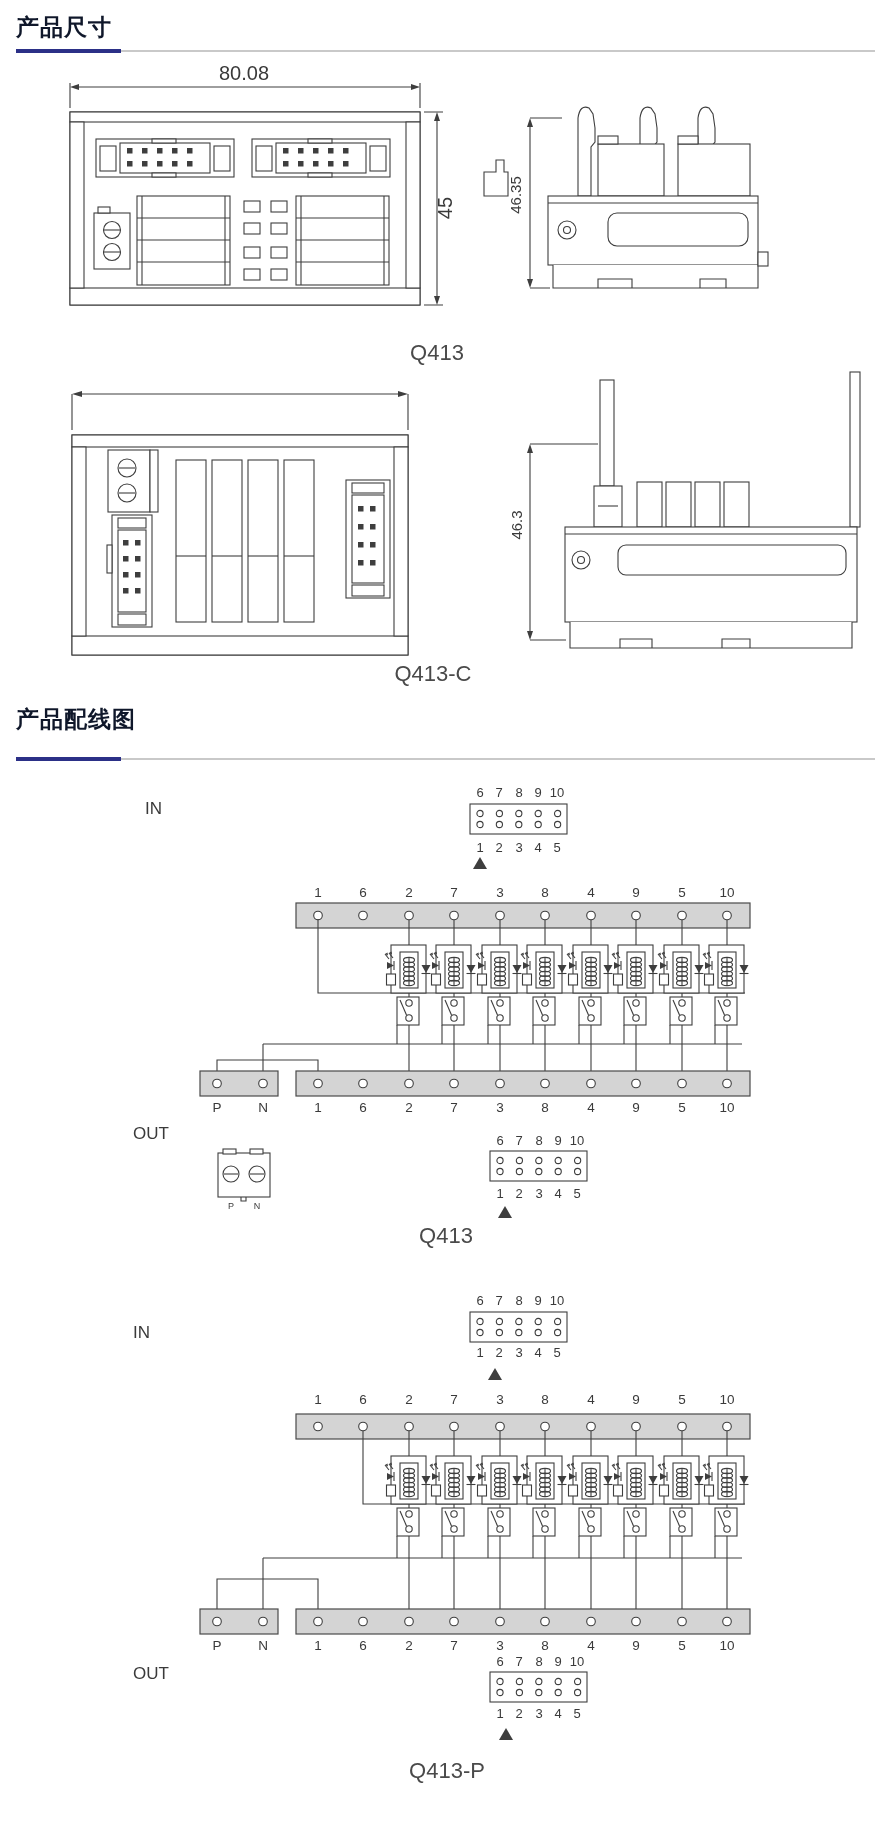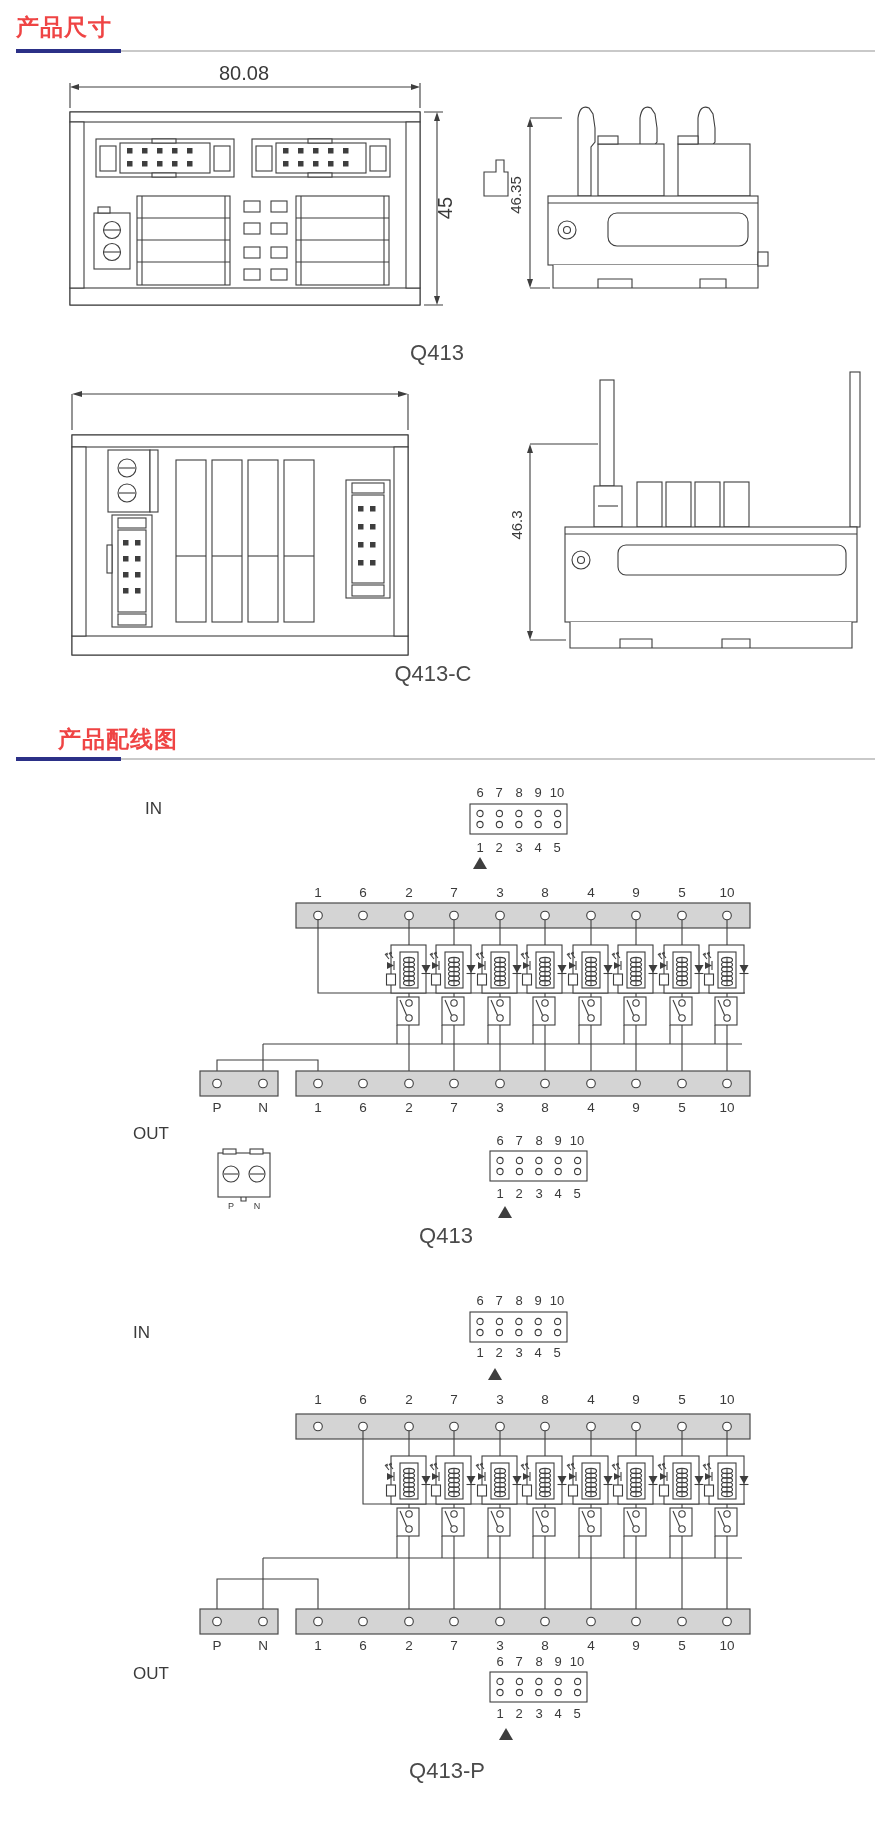--- a/index.html
+++ b/index.html
@@ -1,18 +1,18 @@
 <!DOCTYPE html>
 <html><head>
 <meta charset="utf-8">
 <style>
   html,body{margin:0;padding:0;background:#fff;}
   .page{position:relative;width:891px;height:1827px;background:#fff;overflow:hidden;
         font-family:"Liberation Sans",sans-serif;}
-  .sec-title{position:absolute;left:16px;font-size:23px;font-weight:bold;color:#ef4444;
+  .sec-title{position:absolute;left:16px;font-size:23px;font-weight:bold;color:#0f172a;
              letter-spacing:1px;}
   .rule{position:absolute;left:16px;width:859px;height:4px;}
   .rule .grayline{position:absolute;left:0;top:1px;width:100%;height:2px;background:#c9c9c9;}
   .rule .blueseg{position:absolute;left:0;top:0;width:105px;height:4px;background:#2b3087;}
   svg{position:absolute;left:0;}
   svg text{font-family:"Liberation Sans",sans-serif;fill:#3a3a3a;}
   .w{fill:none;stroke:#3e3e3e;stroke-width:1.1;}
   .box{fill:#ffffff;stroke:#3e3e3e;stroke-width:1.1;}
   .bar{fill:#d4d4d4;stroke:#4a4a4a;stroke-width:1.2;}
   .f{fill:#3e3e3e;stroke:none;}
@@ -212,21 +212,21 @@
       <path class="w" d="M620,648 V639 H652 V648 M722,648 V639 H750 V648"></path>
       <g>
         <path class="w" d="M530,444 H598 M530,640 H566 M530,451 V633"></path>
         <path class="f" d="M530,444 l-3,9 6,0 z M530,640 l-3,-9 6,0 z"></path>
         <text class="d16" x="522" y="525" transform="rotate(-90 522 525)">46.3</text>
       </g>
     </g>
     <text class="model" x="433" y="681">Q413-C</text>
   </svg>
 
-  <div class="sec-title" style="top:724px;margin-left:42px;">产品配线图</div>
+  <div class="sec-title" style="top:704px;">产品配线图</div>
   <div class="rule" style="top:757px;">
     <div class="grayline"></div>
     <div class="blueseg"></div>
   </div>
 
   <svg style="top:765px;" width="891" height="1062" viewBox="0 765 891 1062">
     <defs>
       <g id="conn10">
         <rect class="box" x="0" y="0" width="97" height="30"></rect>
         <circle class="box" cx="10" cy="9.5" r="3.1"></circle>

